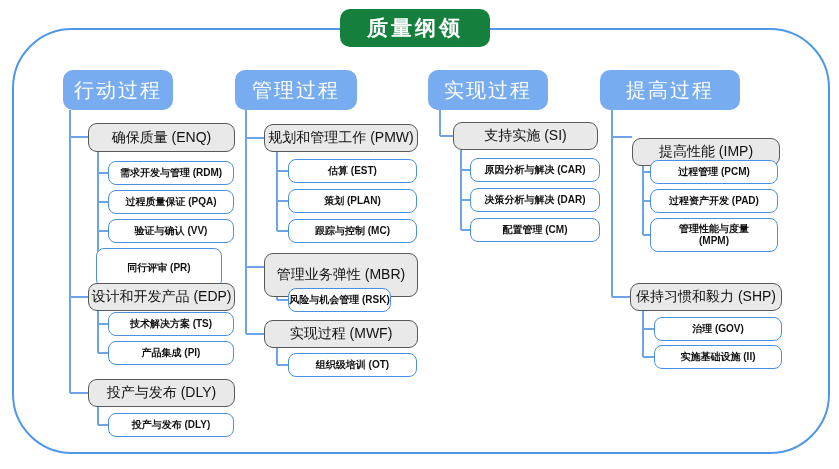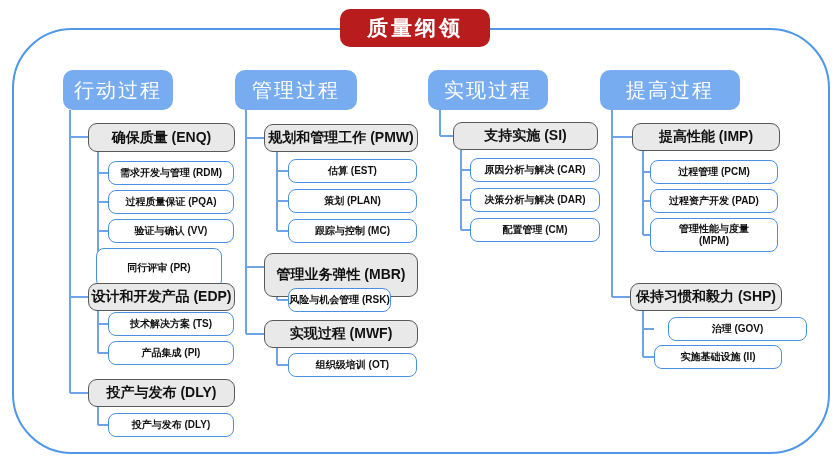--- a/index.html
+++ b/index.html
@@ -2,28 +2,28 @@
 <html><head>
 <meta charset="utf-8">
 <style>
   html,body{margin:0;padding:0;background:#ffffff;}
   .stage{position:relative;width:839px;height:469px;overflow:hidden;
          font-family:"Liberation Sans","DejaVu Sans",sans-serif;}
   .frame{position:absolute;left:12px;top:28px;width:814px;height:422px;
          border:2px solid #4e97e9;border-radius:60px;background:#ffffff;}
   .connectors{position:absolute;left:0;top:0;}
   .title-box{position:absolute;left:340px;top:9px;width:150px;height:38px;
-             background:#b91c1c;color:#ffffff;font-weight:bold;font-size:21px;
+             background:#15803d;color:#ffffff;font-weight:bold;font-size:21px;
              letter-spacing:3px;border-radius:10px;
              display:flex;align-items:center;justify-content:center;}
   .header{position:absolute;height:40px;background:#77acf1;color:#ffffff;
           font-weight:normal;font-size:20px;letter-spacing:2px;border-radius:10px;
           display:flex;align-items:center;justify-content:center;}
   .group{position:absolute;background:#e9e9e9;border:1.5px solid #595959;
-         border-radius:9px;font-weight:bold;font-size:14px;color:#111;
+         border-radius:9px;font-weight:normal;font-size:14px;color:#111;
          box-sizing:border-box;display:flex;align-items:center;justify-content:center;
          white-space:nowrap;}
   .leaf{position:absolute;background:#ffffff;border:1.5px solid #4a90e2;
         border-radius:8px;font-weight:bold;font-size:10px;color:#111;
         box-sizing:border-box;display:flex;align-items:center;justify-content:center;
         text-align:center;white-space:pre-line;line-height:1.2;}
 </style>
 </head>
 <body>
 
@@ -73,22 +73,22 @@
   <div class="group" style="left:264px;top:253px;width:154px;height:44px">管理业务弹性 (MBR)</div>
   <div class="leaf" style="left:288px;top:288px;width:103px;height:24px">风险与机会管理 (RSK)</div>
   <div class="group" style="left:264px;top:320px;width:154px;height:28px">实现过程 (MWF)</div>
   <div class="leaf" style="left:288px;top:353px;width:129px;height:24px">组织级培训 (OT)</div>
 
   <div class="group" style="left:453px;top:122px;width:145px;height:28px">支持实施 (SI)</div>
   <div class="leaf" style="left:470px;top:188px;width:130px;height:24px">决策分析与解决 (DAR)</div>
   <div class="leaf" style="left:470px;top:158px;width:130px;height:24px">原因分析与解决 (CAR)</div>
   <div class="leaf" style="left:470px;top:218px;width:130px;height:24px">配置管理 (CM)</div>
 
-  <div class="group" style="left:632px;top:123px;width:148px;height:28px">提高性能 (IMP)</div>
+  <div class="group" style="left:632px;top:138px;width:148px;height:28px">提高性能 (IMP)</div>
   <div class="leaf" style="left:650px;top:160px;width:128px;height:24px">过程管理 (PCM)</div>
   <div class="leaf" style="left:650px;top:189px;width:128px;height:24px">过程资产开发 (PAD)</div>
   <div class="leaf" style="left:650px;top:218px;width:128px;height:34px">管理性能与度量
 (MPM)</div>
   <div class="group" style="left:630px;top:283px;width:152px;height:28px">保持习惯和毅力 (SHP)</div>
-  <div class="leaf" style="left:668px;top:317px;width:139px;height:24px">治理 (GOV)</div>
+  <div class="leaf" style="left:654px;top:317px;width:128px;height:24px">治理 (GOV)</div>
   <div class="leaf" style="left:654px;top:345px;width:128px;height:24px">实施基础设施 (II)</div>
 
 </div>
 
 </body></html>

